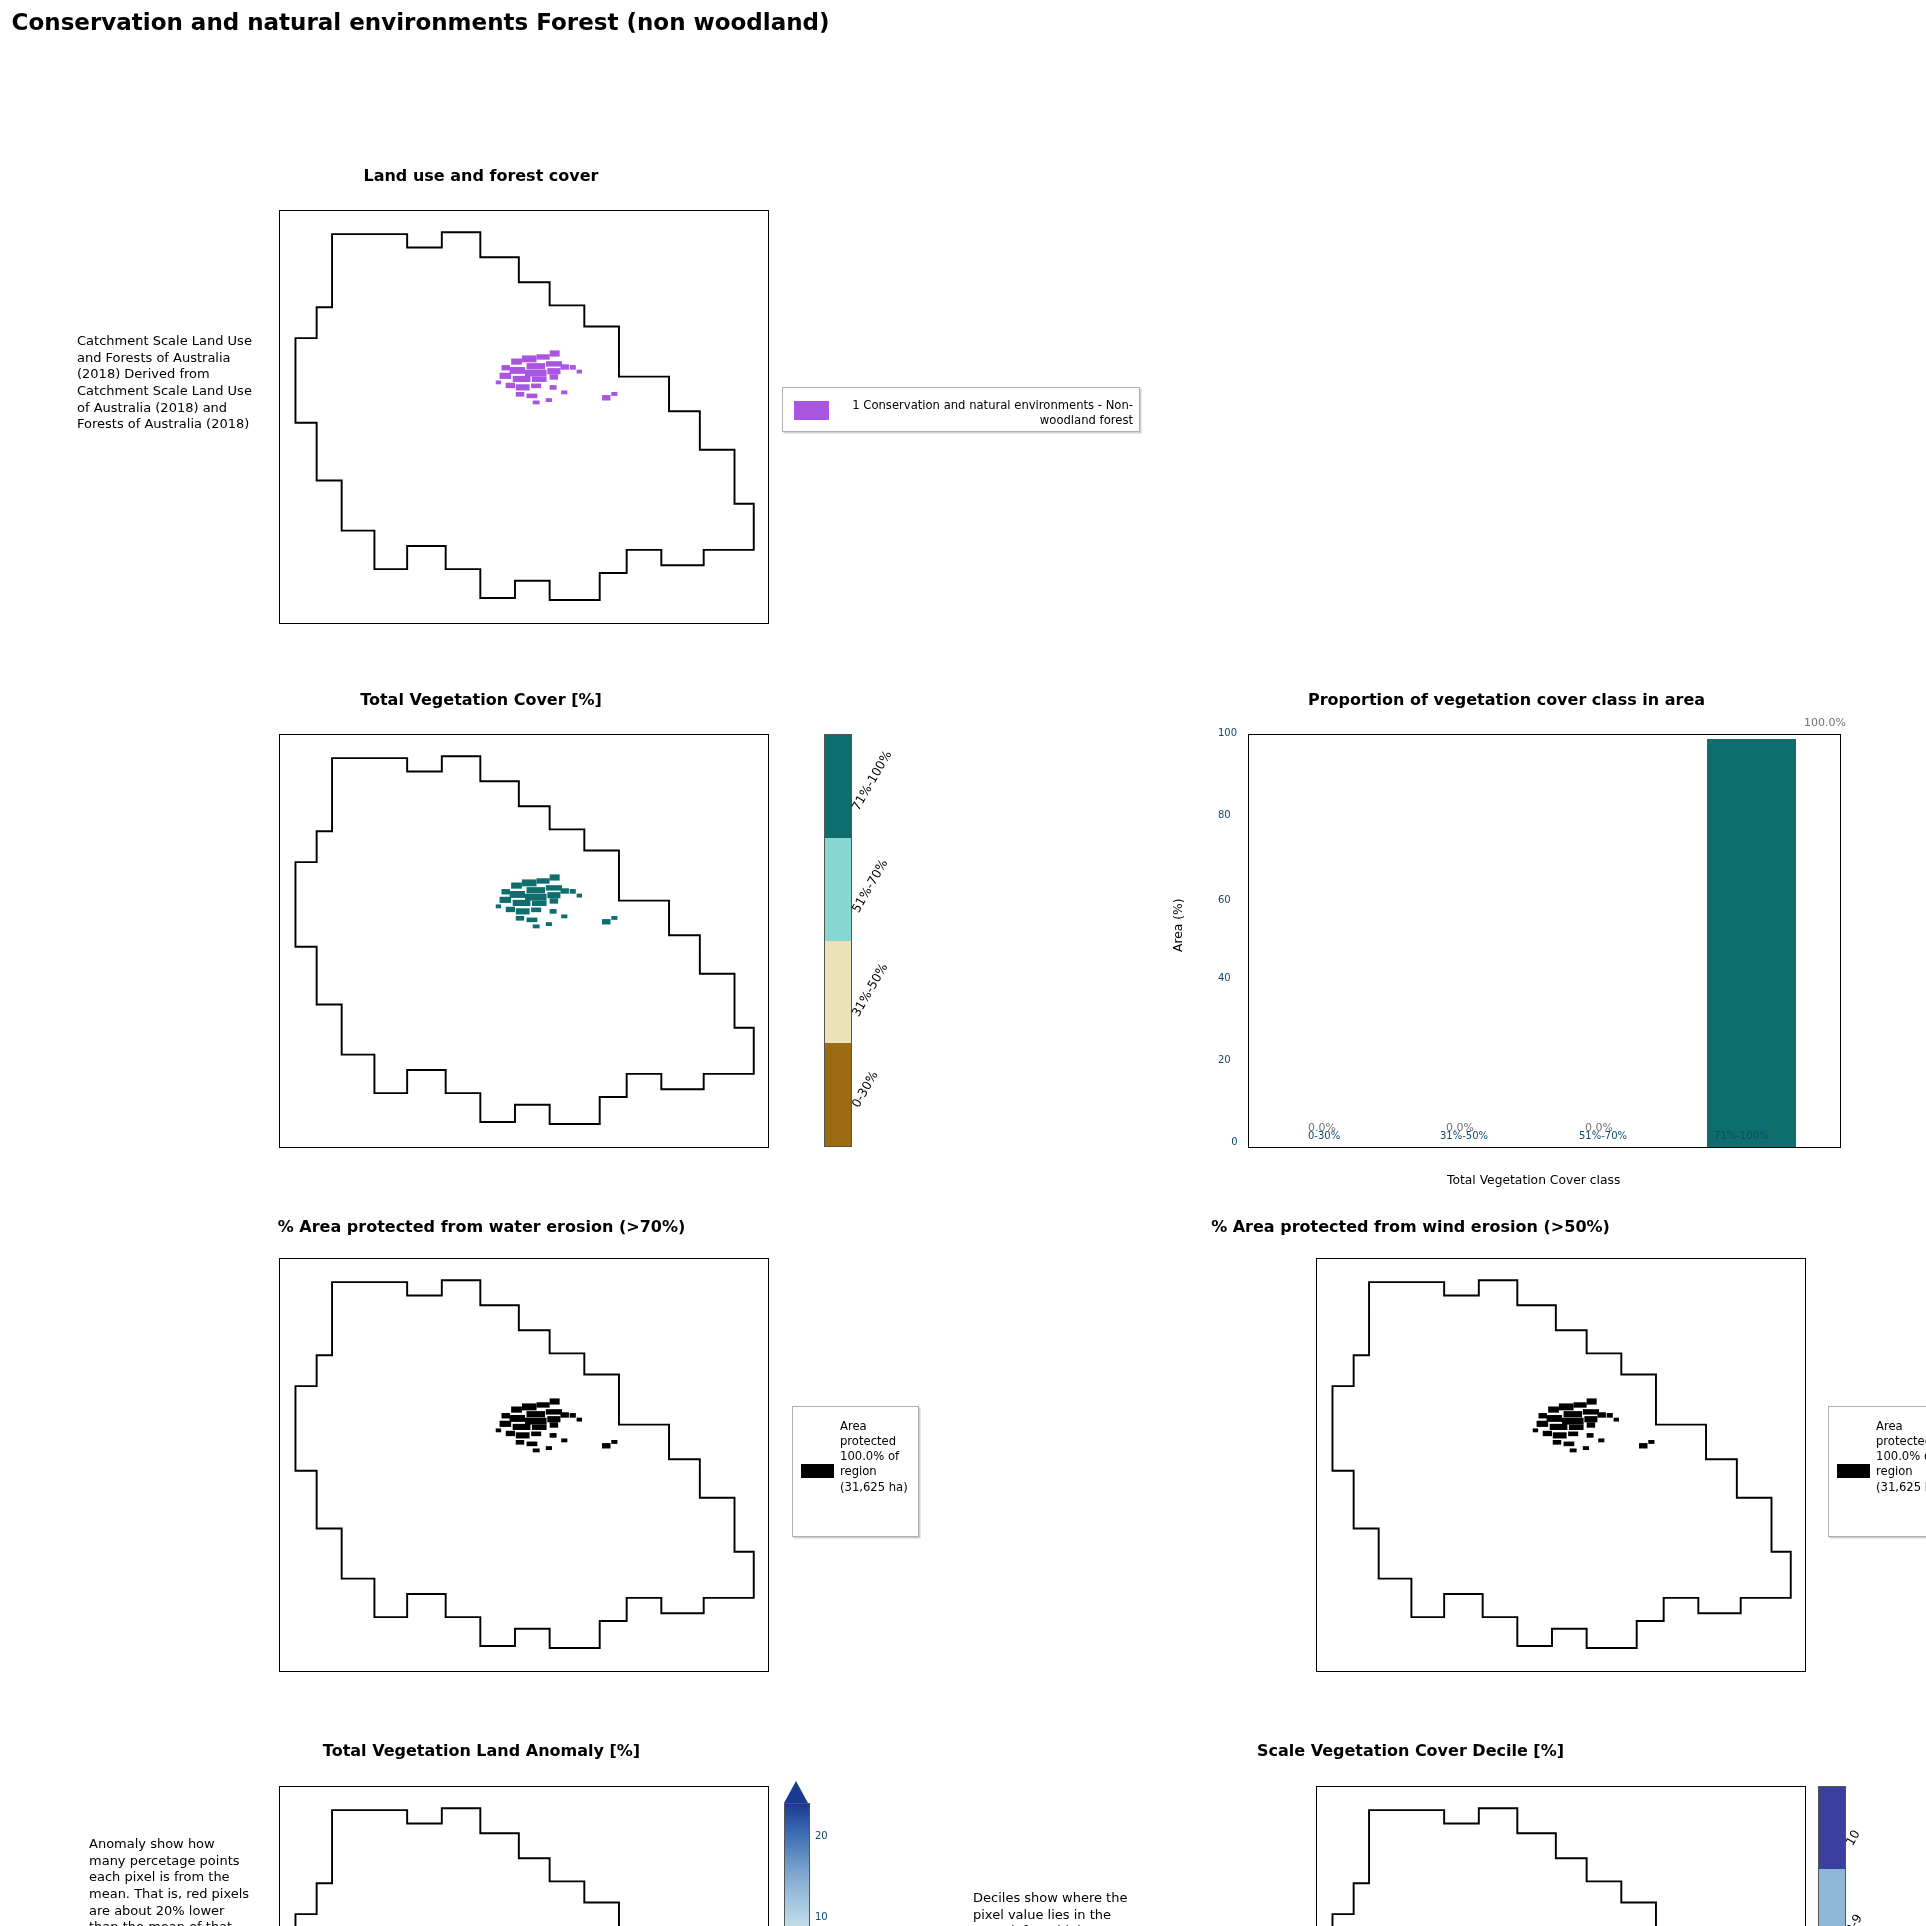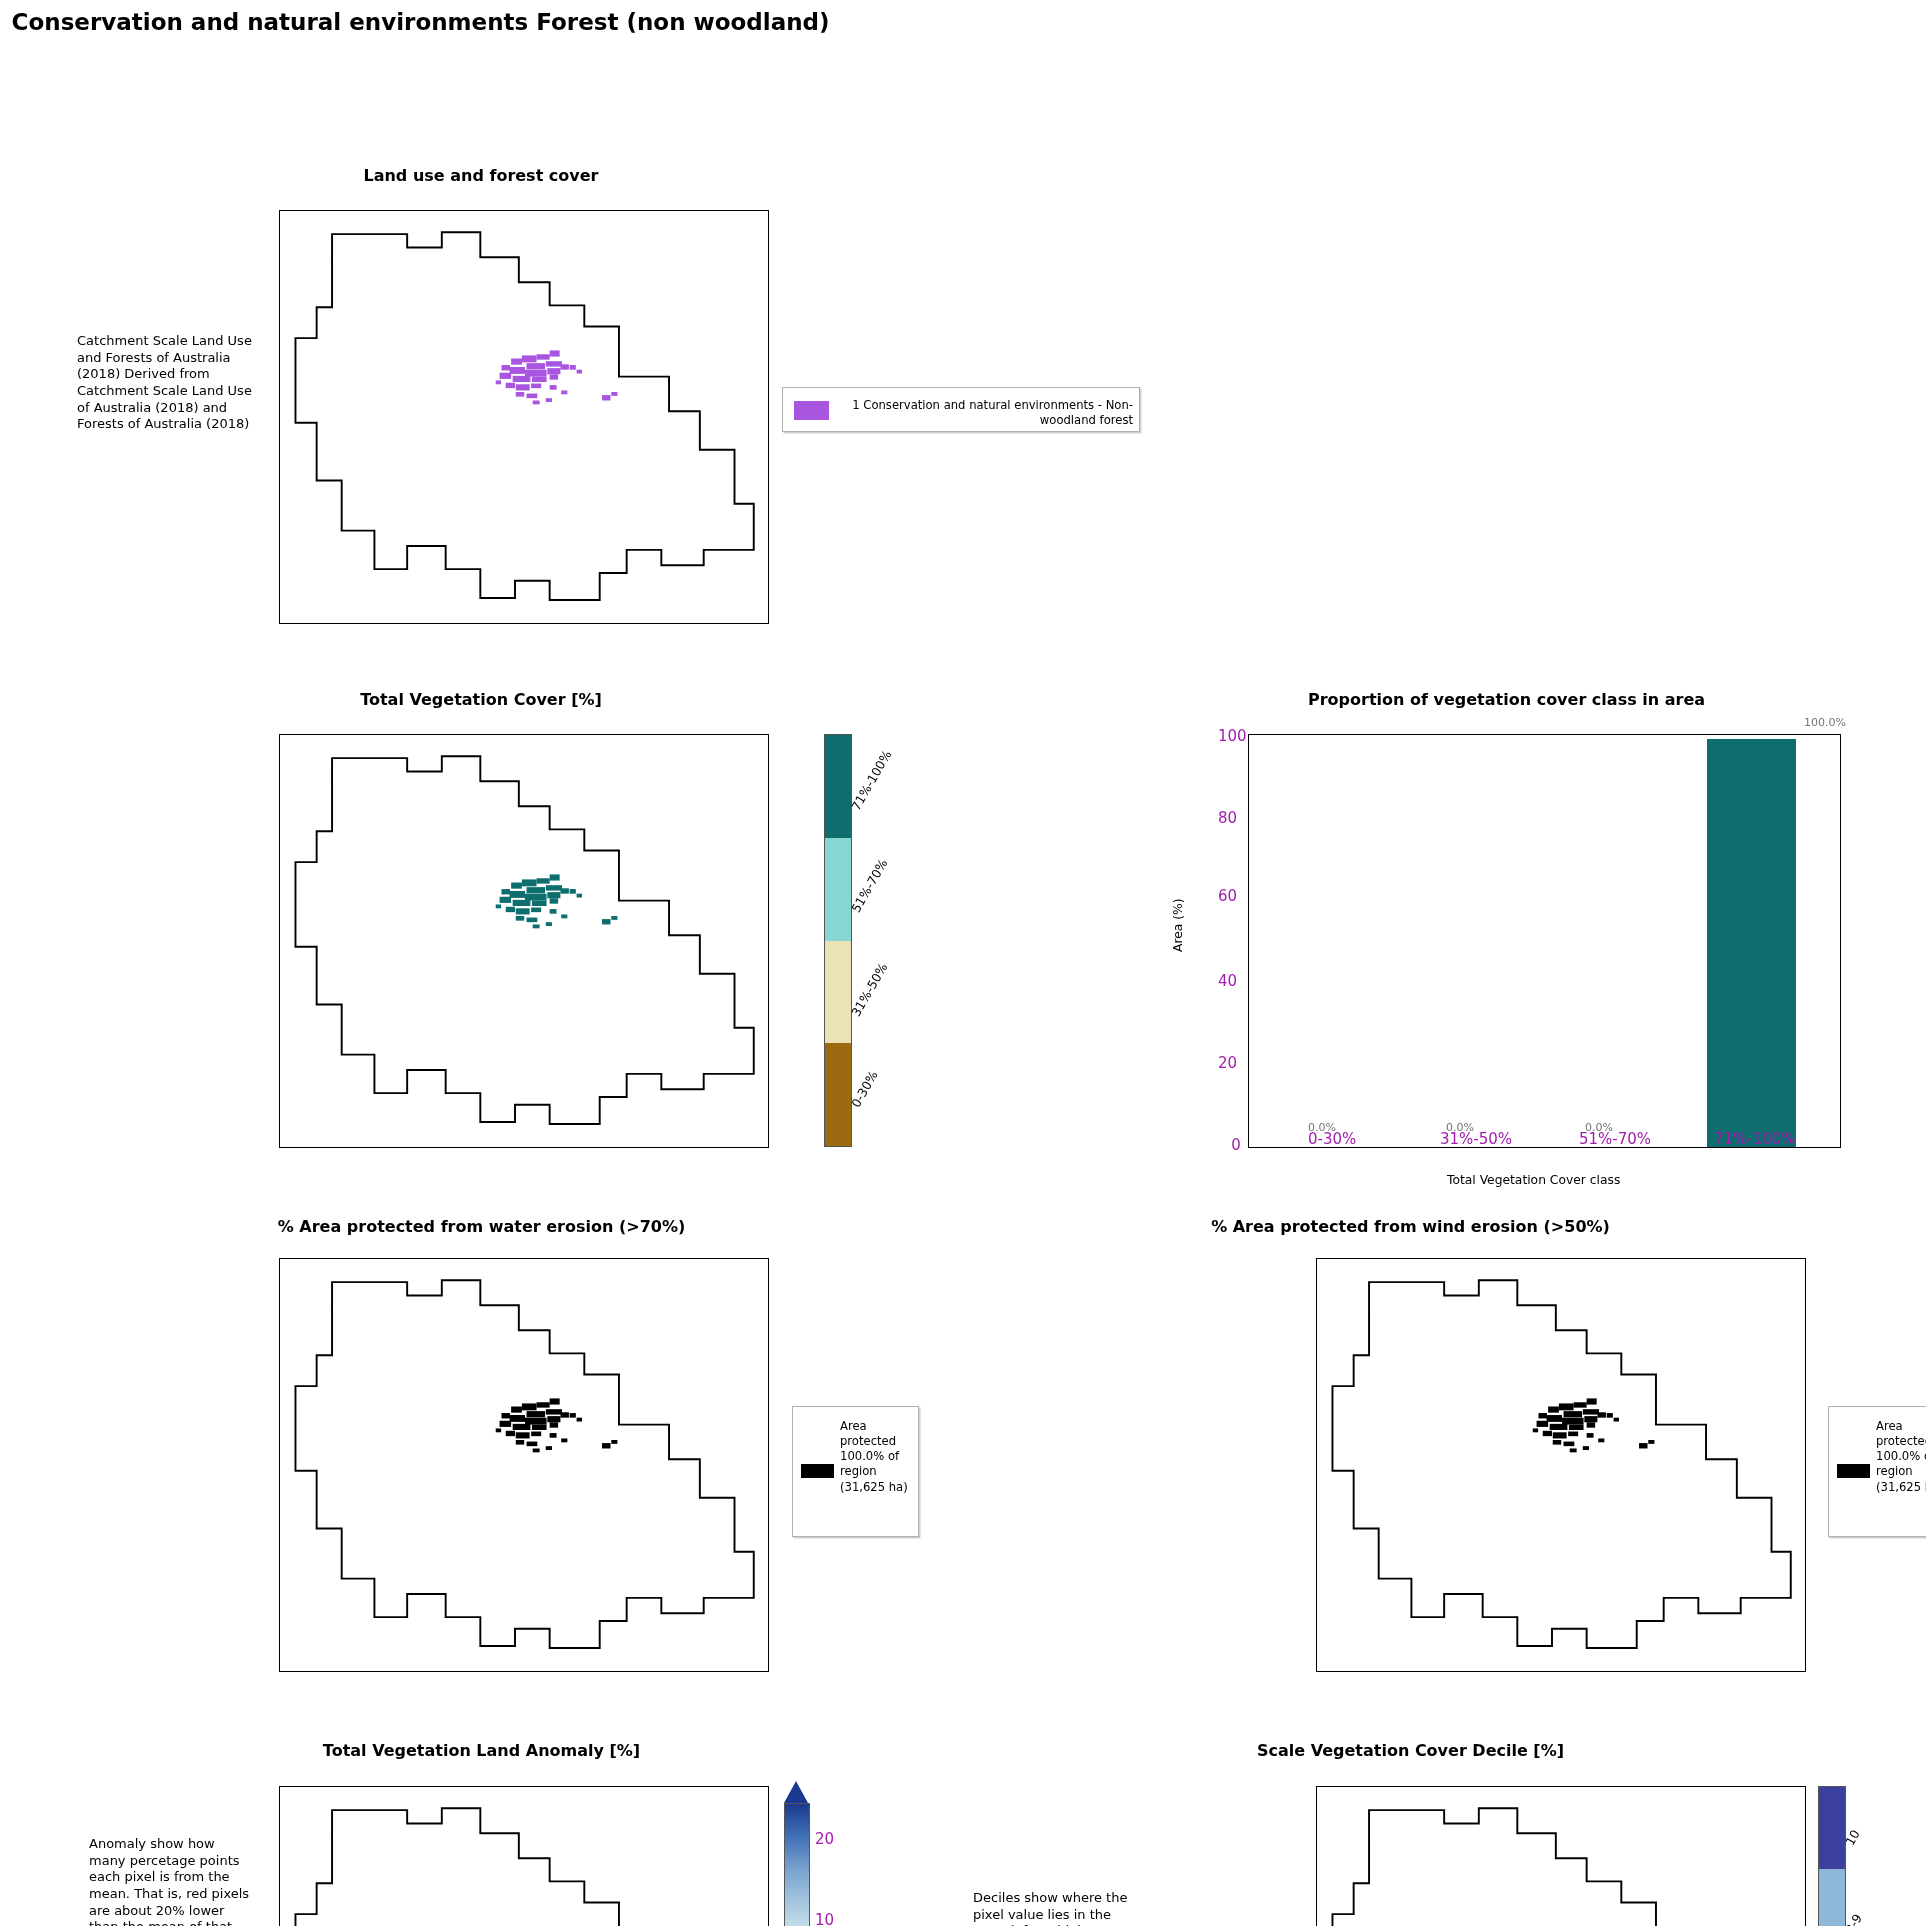--- a/index.html
+++ b/index.html
@@ -79,22 +79,22 @@
     transform-origin: left bottom;
     white-space: nowrap;
   }
   .axis-label {
     position: absolute;
     font-size: 12.3px;
     color: #000;
   }
   .tick-label {
     position: absolute;
-    font-size: 15px;
-    color: #a21caf;
+    font-size: 10px;
+    color: #0c4a6e;
     white-space: nowrap;
   }
   .bar-value {
     position: absolute;
     font-size: 11px;
     color: #737373;
     white-space: nowrap;
   }
   svg.mapsvg {
     position: absolute;
@@ -204,21 +204,21 @@
   <div class="cbar-label" style="left:861px; top:901px; transform: rotate(-60deg);">51%-70%</div>
   <div class="cbar-label" style="left:861px; top:1005px; transform: rotate(-60deg);">31%-50%</div>
   <div class="cbar-label" style="left:861px; top:1096px; transform: rotate(-60deg);">0-30%</div>
 
   <div class="panel-title" style="left:1206px; top:690px; width:601px;">Proportion of vegetation cover class in area</div>
 
   <div class="map-frame" style="left:1248px; top:734px; width:593px; height:414px;">
 
     <div class="tick-label" style="left:-31px; top:-7.7px;">100</div>
     <div class="tick-label" style="left:-31px; top:74px;">80</div>
-    <div class="tick-label" style="left:-31px; top:152px;">60</div>
+    <div class="tick-label" style="left:-31px; top:159px;">60</div>
     <div class="tick-label" style="left:-31px; top:237px;">40</div>
     <div class="tick-label" style="left:-31px; top:319px;">20</div>
     <div class="tick-label" style="left:-17.7px; top:401px;">0</div>
 
     <div style="position:absolute; left:42px; bottom:0px; width:89px; height:0px; background:#0e6e6e;"></div>
     <div style="position:absolute; left:181px; bottom:0px; width:89px; height:0px; background:#0e6e6e;"></div>
     <div style="position:absolute; left:320px; bottom:0px; width:89px; height:0px; background:#0e6e6e;"></div>
     <div style="position:absolute; left:458px; bottom:0px; width:89px; height:408px; background:#0e6e6e;"></div>
 
     <div class="bar-value" style="left:59px; top:386px;">0.0%</div>

